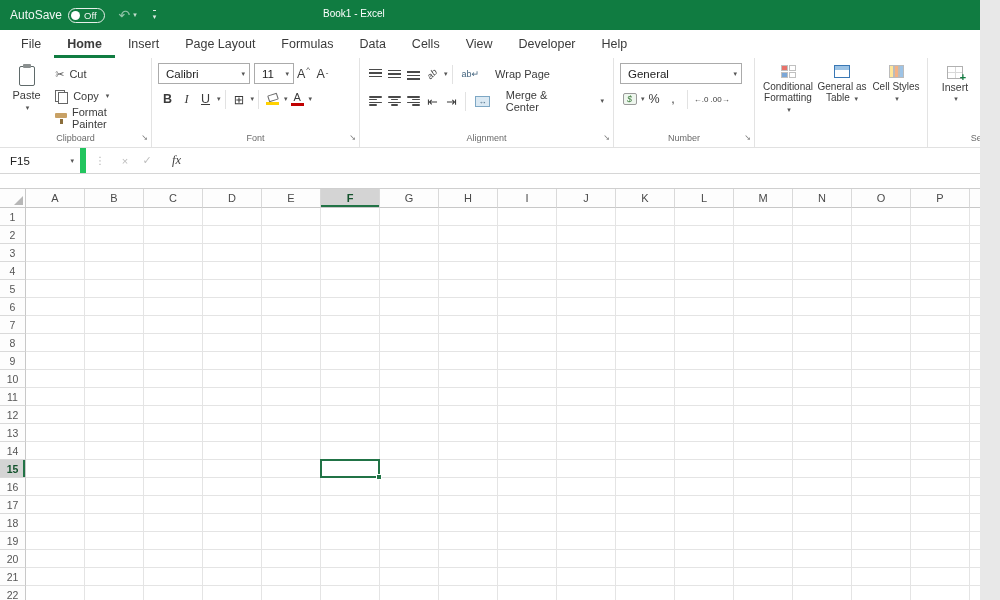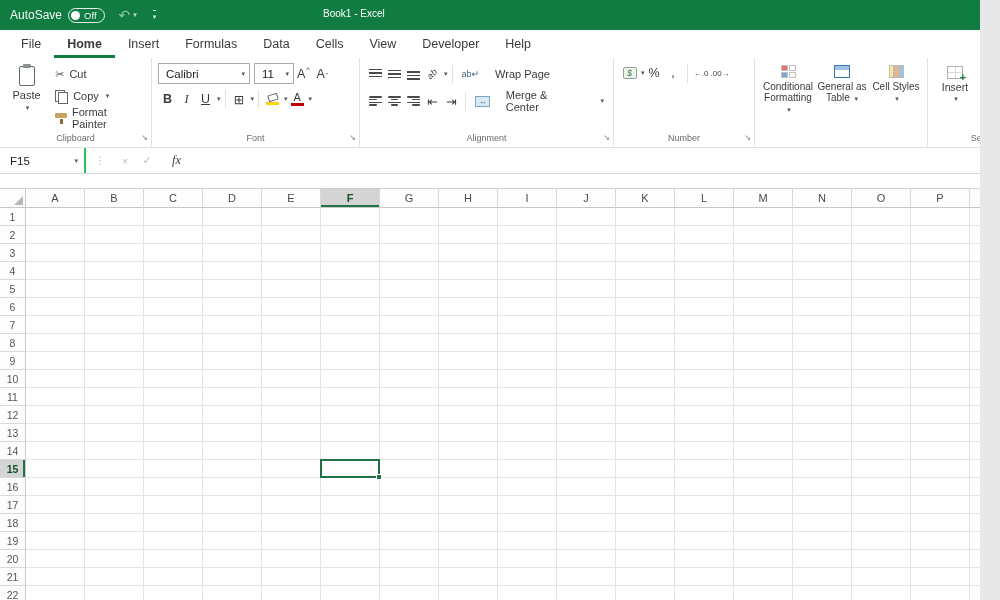--- a/index.html
+++ b/index.html
@@ -127,21 +127,21 @@
            font-size:10.5px;color:#3b3b3b;padding-top:3px;}
   .ic-cells{position:relative;width:16px;height:13px;border:1px solid #b0b0b0;
             background:linear-gradient(to right,transparent 7px,#d9d9d9 7px,#d9d9d9 8px,transparent 8px),
                        linear-gradient(to bottom,transparent 5px,#d9d9d9 5px,#d9d9d9 6px,transparent 6px);}
   .plus{position:absolute;right:-4px;bottom:-5px;font-size:11px;font-weight:700;color:var(--green,#107C41);}
 
   
   .fbar{position:absolute;left:0;top:148px;width:100%;height:26px;background:#fff;
         border-bottom:1px solid #d6d6d6;display:flex;align-items:center;}
   .namebox{width:86px;height:100%;display:flex;align-items:center;justify-content:space-between;
-           padding:0 6px 0 10px;border-right:2px solid #22c55e;font-size:11.5px;color:#222;}
+           padding:0 6px 0 10px;border-right:6px solid #22c55e;font-size:11.5px;color:#222;}
   .nb-caret{font-size:7px;color:#555;}
   .fb-dots{color:#b0b0b0;font-size:10px;margin:0 9px;}
   .fb-btn{width:22px;text-align:center;font-size:11px;color:#bdbdbd;}
   .fb-fx{font-family:"Liberation Serif",serif;font-style:italic;font-size:12.5px;color:#444;
          margin:0 8px 0 14px;}
   .fb-input{flex:1;height:100%;}
 
   .gapstrip{position:absolute;left:0;top:175px;width:100%;height:13px;background:#fff;}
 
   
@@ -187,20 +187,21 @@
     <span class="tb-caret">▾</span>
     <span class="tb-custom">▾</span>
     <div class="tb-title">Book1 - Excel</div>
     <div class="tb-avatar"></div>
   </div>
 
   <div class="tabrow">
       <div class="tab">File</div>
       <div class="tab active">Home</div>
       <div class="tab">Insert</div>
+      <div class="tab">Page Layout</div>
       <div class="tab">Formulas</div>
       <div class="tab">Data</div>
       <div class="tab">Cells</div>
       <div class="tab">View</div>
       <div class="tab">Developer</div>
       <div class="tab">Help</div>
     </div>
 
   <div class="ribbon">
 
@@ -355,20 +356,26 @@
       </div>
       <div class="rg-label">
         <span>Alignment</span>
         <span class="launcher">↘</span>
       </div>
     </div>
 
     <div class="rgroup g-number">
       <div class="rg-content">
         <div class="col2">
+          <div class="frow">
+            <div class="combo numcombo">
+              <span>General</span>
+              <span class="caret">▾</span>
+            </div>
+          </div>
           <div class="frow">
             <span class="tbn">
                 <i class="money-ic">$</i>
               </span>
             <span class="caret">▾</span>
             <span class="tbn">%</span>
             <span class="tbn">,</span>
             <i class="vsep"></i>
             <span class="tbn tiny">←.0</span>
             <span class="tbn tiny">.00→</span>

